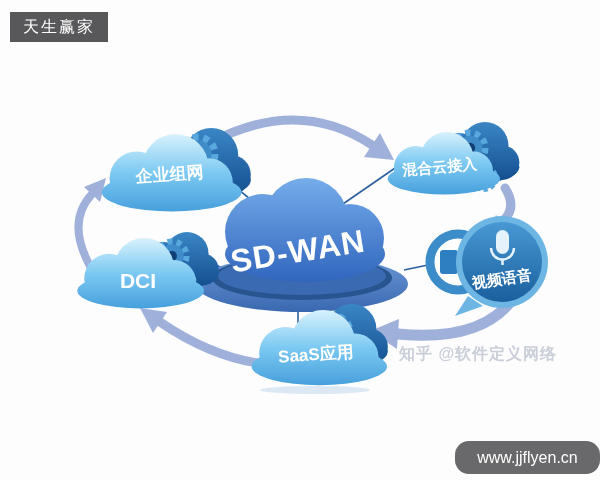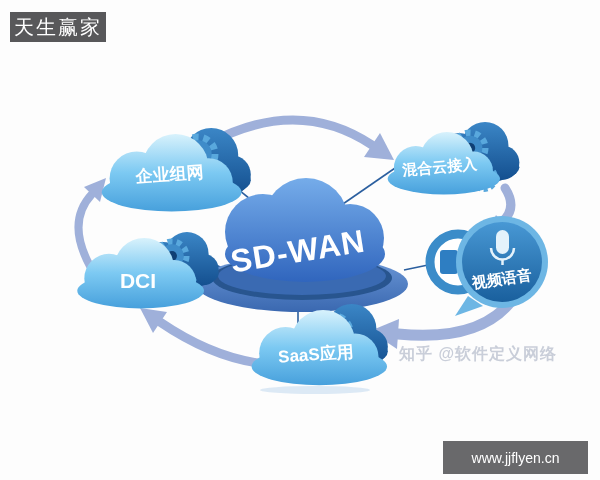--- a/index.html
+++ b/index.html
@@ -4,27 +4,27 @@
 <style>
   html,body{margin:0;padding:0;}
   body{
     width:600px;height:480px;position:relative;overflow:hidden;
     background:#fdfdfd;
     font-family:"Liberation Sans","DejaVu Sans",sans-serif;
   }
   .badge{
     position:absolute;left:10px;top:12px;
     background:#58585a;color:#fff;
-    font-size:20px;letter-spacing:2px;
-    padding:6px 4px;line-height:18px;
+    font-size:16px;letter-spacing:2px;
+    padding:6px 13px;line-height:18px;
   }
   .url-bar{
-    position:absolute;left:443px;top:441px;width:145px;height:33px;
+    position:absolute;left:455px;top:441px;width:145px;height:33px;
     background:#69696b;color:#fff;
-    font-size:14px;display:flex;align-items:center;justify-content:center;
+    font-size:16px;display:flex;align-items:center;justify-content:center;border-radius:14px;
   }
   .watermark{
     position:absolute;left:399px;top:344px;
     color:#c9ced9;font-size:16px;font-weight:bold;letter-spacing:1px;text-align:center;
   }
   svg{position:absolute;left:0;top:0;}
   .cloud-label{font-weight:bold;fill:#ffffff;text-anchor:middle;}
   .center-label{font-weight:bold;fill:#ffffff;text-anchor:middle;letter-spacing:1px;}
   .connector{stroke:#2b5f9f;stroke-width:1.6;fill:none;}
   .flow{stroke:#9fb0da;fill:none;stroke-linecap:round;}

